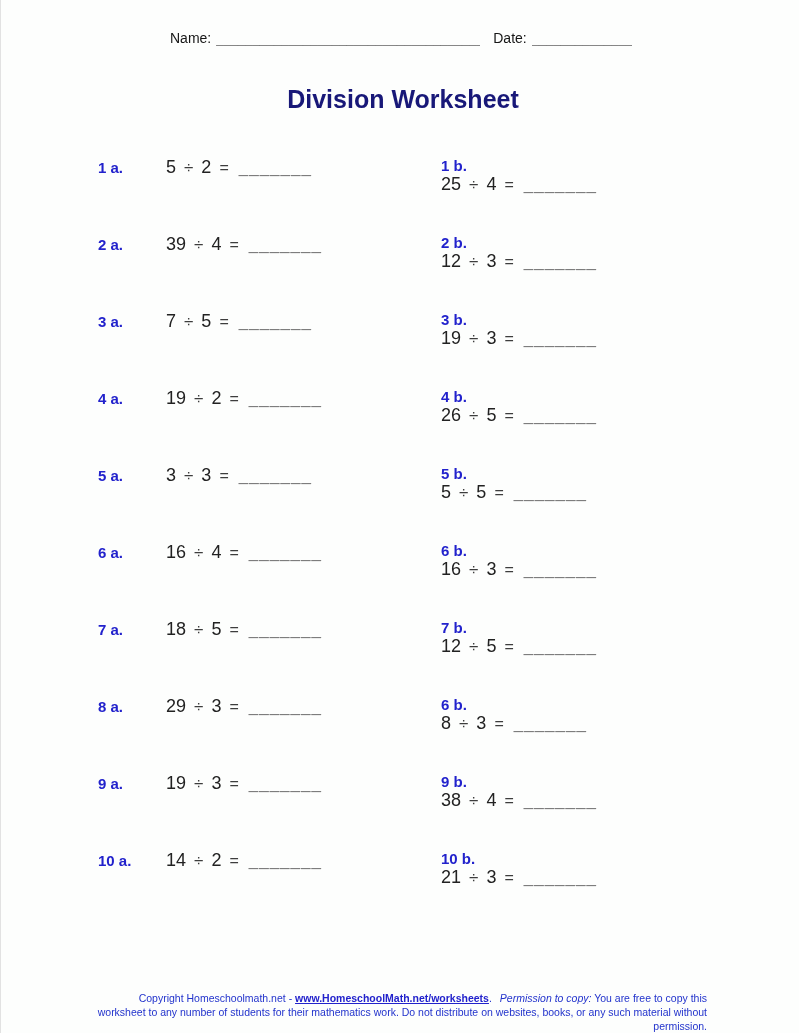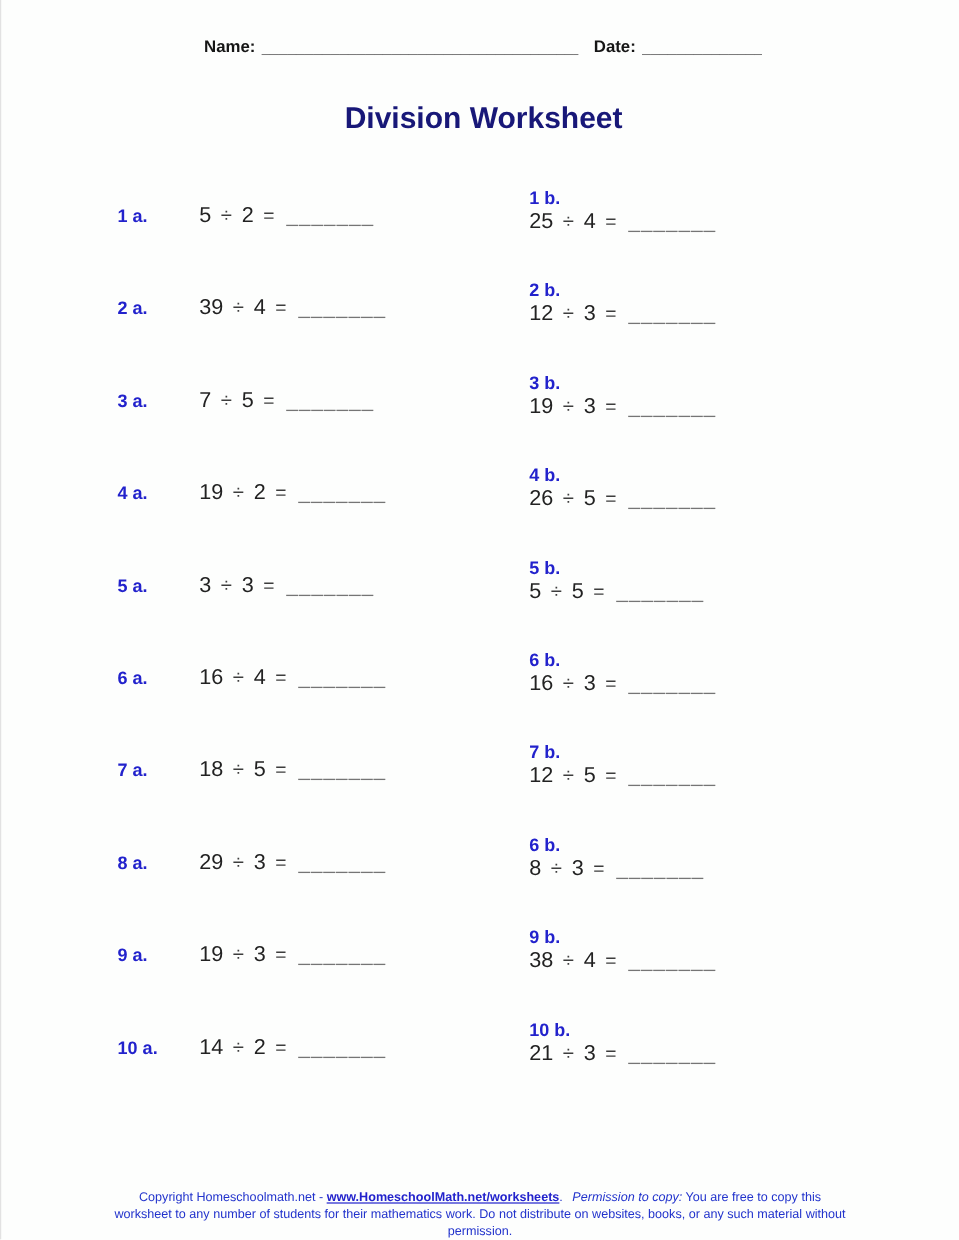--- a/index.html
+++ b/index.html
@@ -14,21 +14,21 @@
     position: absolute; inset: 0;
     border-left: 1px solid #e2e2e2;
   }
   
   .header-row {
     position: absolute; top: 30px; left: 169px;
     display: flex; align-items: baseline;
     white-space: nowrap;
   }
   .hlabel {
-    font-size: 14px; font-weight: bold; color: #161616;
+    font-size: 14px; font-weight: normal; color: #161616;
   }
   .hline {
     display: inline-block; overflow: hidden;
     color: #6e6e6e; font-size: 13px;
     margin-left: 5px; vertical-align: baseline;
   }
   .name-line { width: 264px; }
   .date-label { margin-left: 13px; }
   .date-line { width: 100px; }
   
@@ -39,36 +39,36 @@
     letter-spacing: 0px;
   }
   
   .problems { position: absolute; top: 155px; left: 0; width: 100%; }
   .prow { position: relative; height: 77px; }
   .cell {
     position: absolute; top: 2px;
     display: flex; align-items: baseline;
     white-space: nowrap;
   }
-  .cell-a { left: 97px; margin-top: 12px; }
+  .cell-a { left: 97px; }
   .cell-b { left: 440px; flex-direction: column; }
   .plabel {
     display: inline-block; width: 68px;
     font-size: 15px; font-weight: bold; color: #2222cc;
   }
   .expr { display: inline-flex; align-items: baseline; }
   .num { font-size: 18px; color: #222222; }
   .op  { font-size: 17px; color: #3d3d3d; margin: 0 8px; }
   .eq  { font-size: 16px; color: #3d3d3d; margin-left: 8px; margin-right: 10px; }
   .blank { font-size: 17px; color: #757575; letter-spacing: 1px; }
   
   .footer {
     position: absolute; top: 991px; left: 0; width: 100%;
     box-sizing: border-box; padding: 0 92px;
-    text-align: center;
+    text-align: right;
     font-size: 10.5px; line-height: 14px; color: #2233cc;
   }
   .flink { color: #2222cc; font-weight: bold; text-decoration: underline; cursor: pointer; }
   .fitalic { font-style: italic; margin-left: 5px; }
 </style>
 </head>
 <body>
 
 <div class="page">
 

